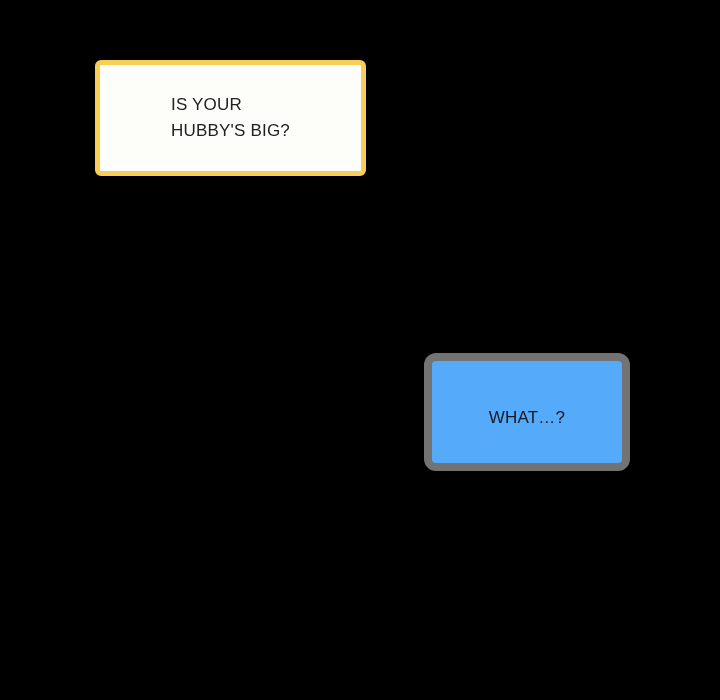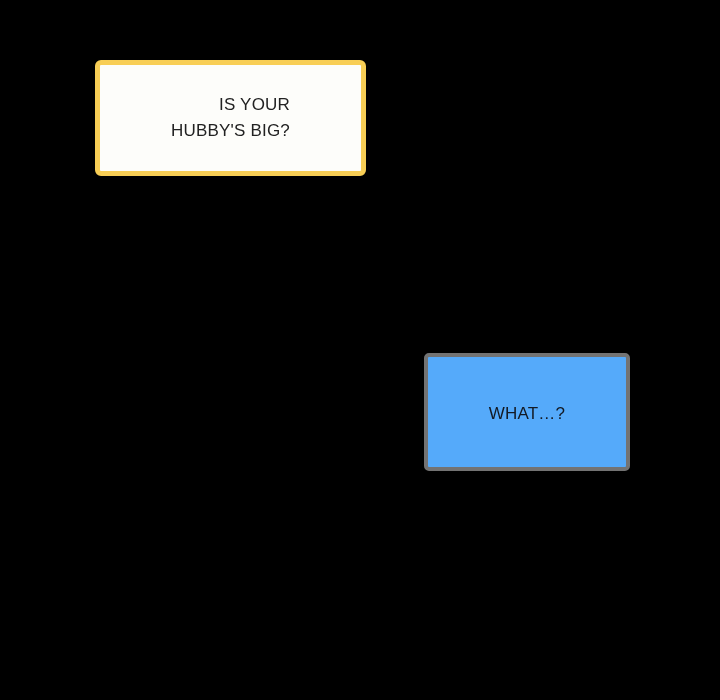--- a/index.html
+++ b/index.html
@@ -22,21 +22,21 @@
     background: #000000;
   }
 
   .card {
     position: absolute;
     box-sizing: border-box;
     display: flex;
     flex-direction: column;
     align-items: center;
     justify-content: center;
-    text-align: right;
+    text-align: left;
   }
 
   
   #card-question {
     left: 95px;
     top: 60px;
     width: 271px;
     height: 116px;
     background: #FDFDFA;
     border: 5px solid #F8CE55;
@@ -51,22 +51,22 @@
     margin: 0;
   }
 
   
   #card-reply {
     left: 424px;
     top: 353px;
     width: 206px;
     height: 118px;
     background: #55AAFA;
-    border: 4px solid #737373;
-    border-radius: 5px;
+    border: 8px solid #737373;
+    border-radius: 12px;
     justify-content: flex-start;
   }
   #card-reply .card-text {
     color: #131A24;
     font-size: 17px;
     line-height: 24px;
     letter-spacing: 0.2px;
     margin: 0;
     padding-top: 45px;
     white-space: pre-line;

